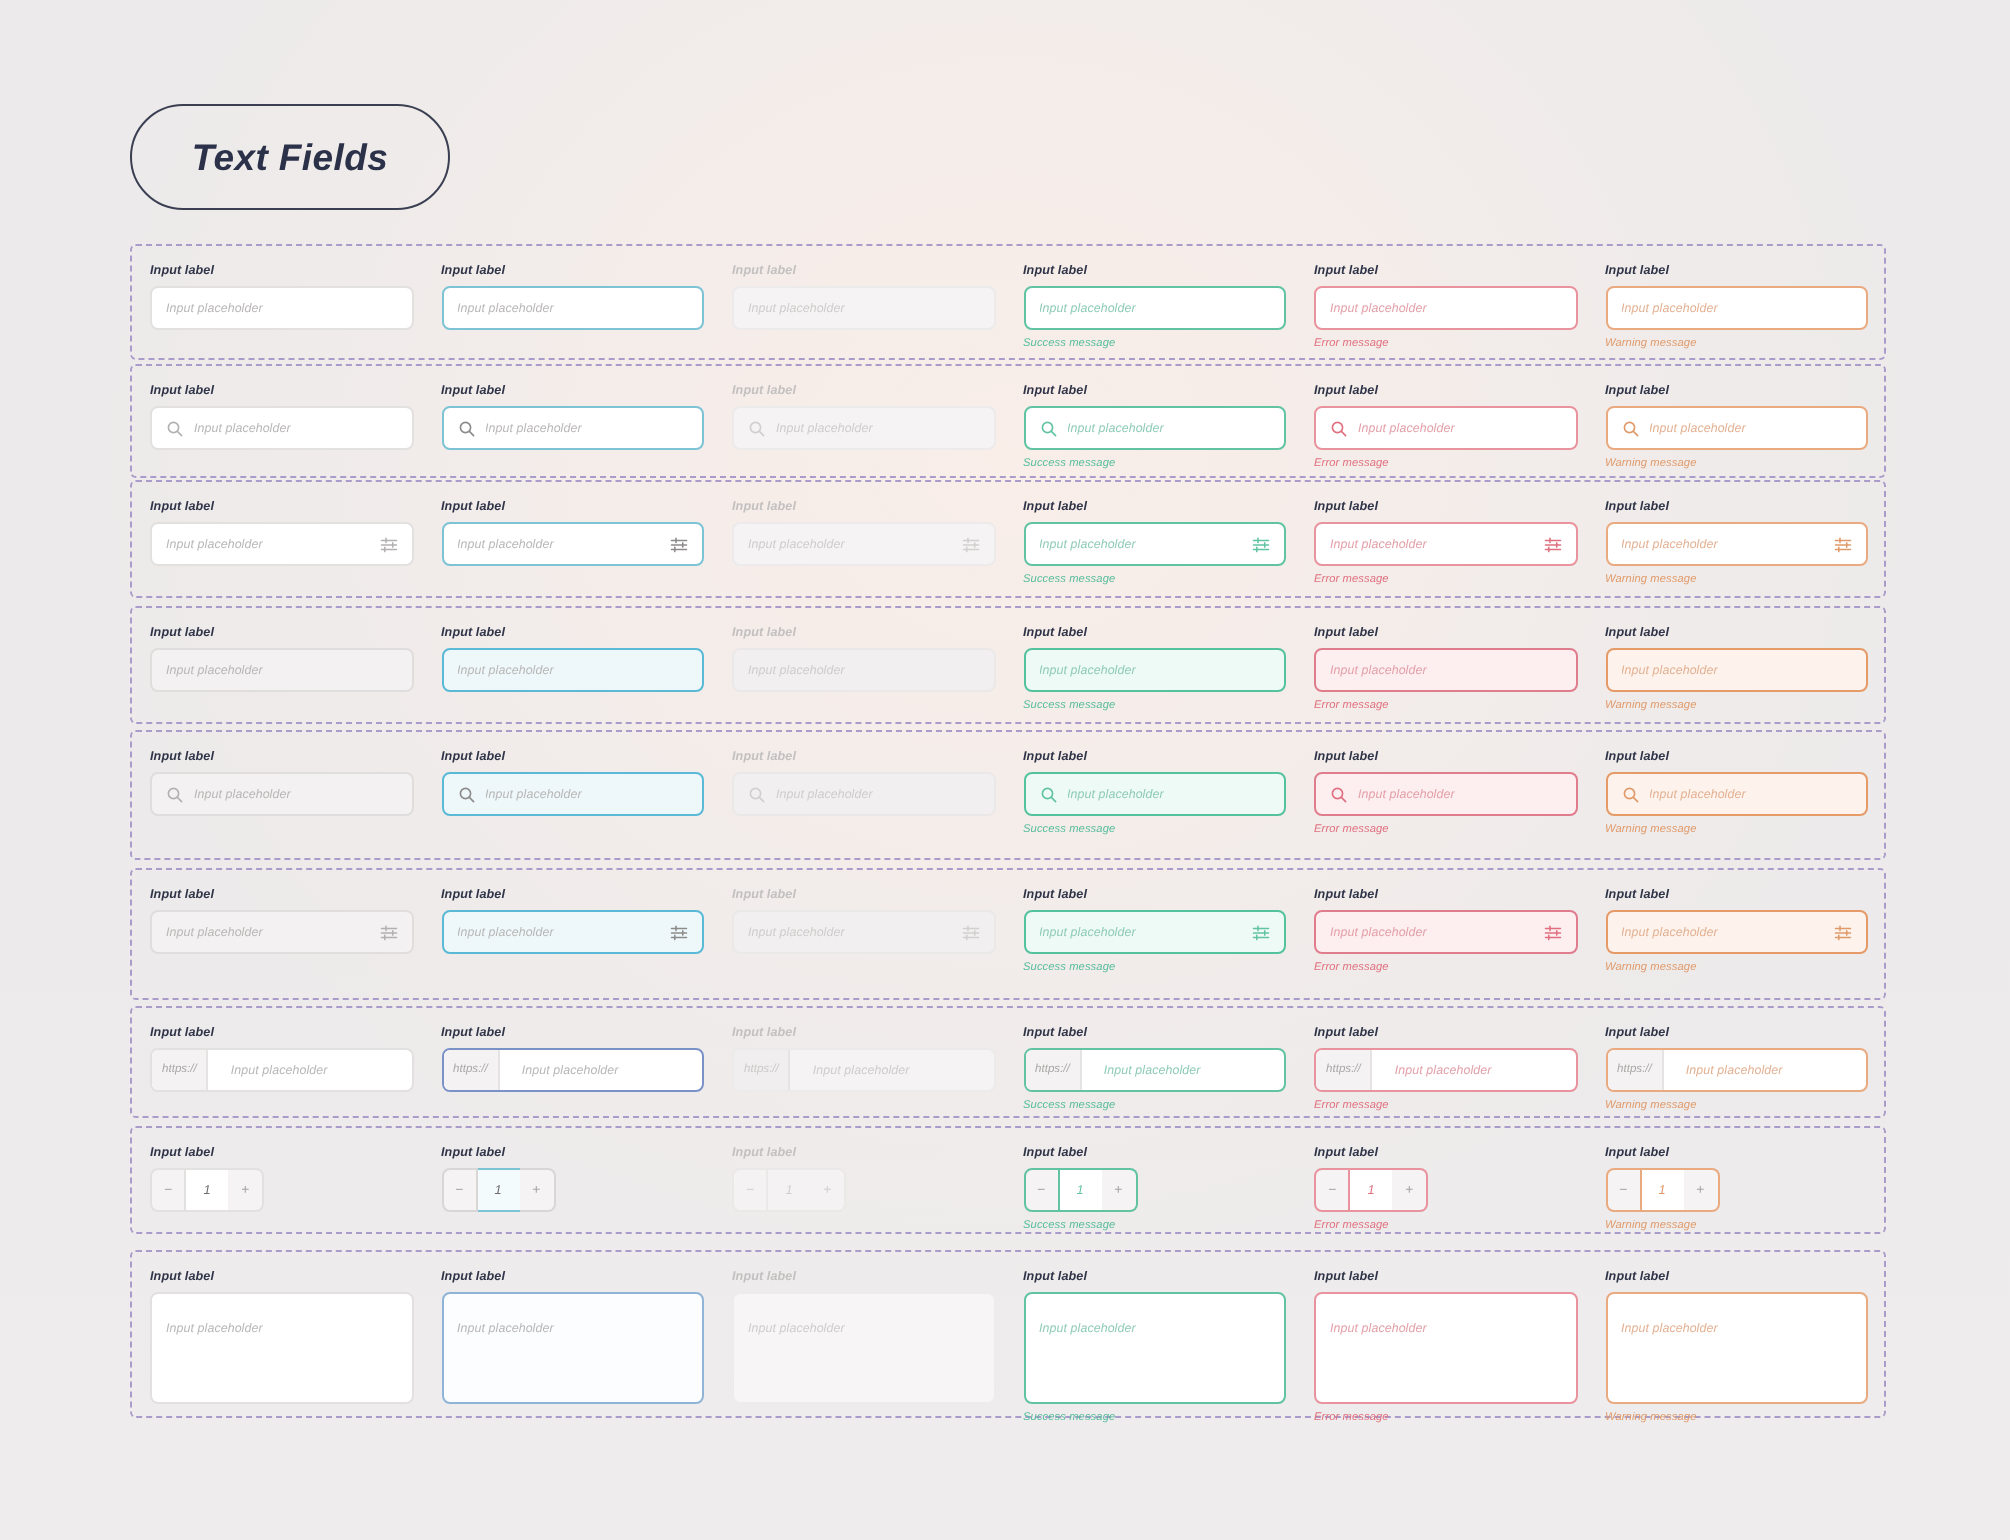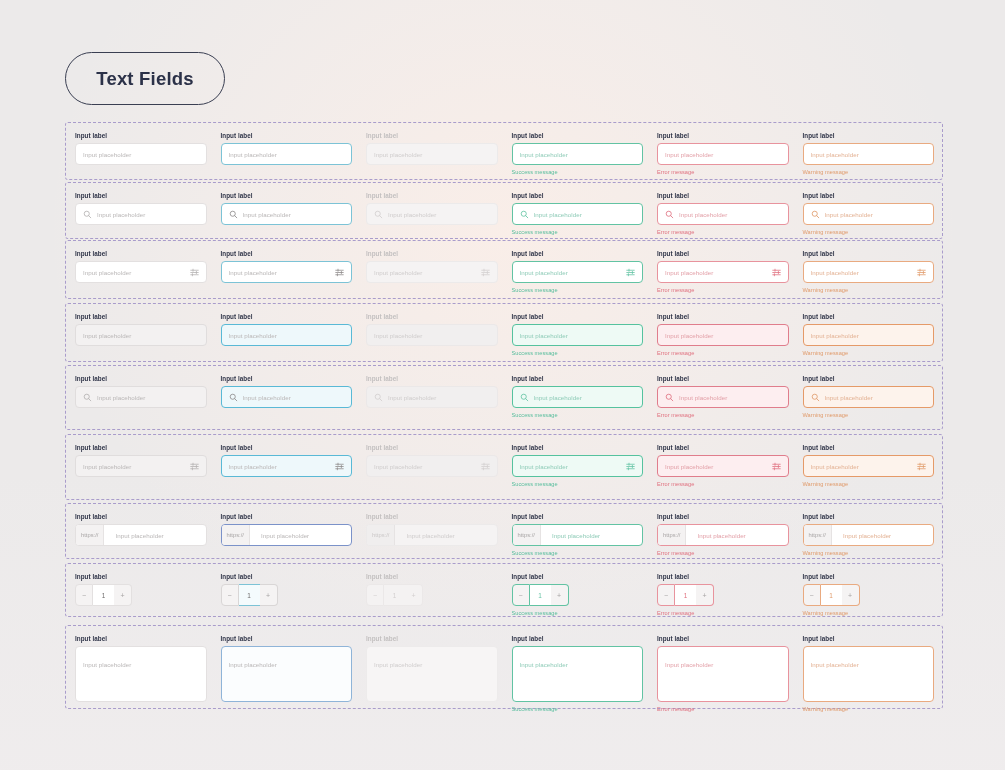--- a/index.html
+++ b/index.html
@@ -25,21 +25,21 @@
     pointer-events: none;
   }
   #bg-glow2 {
     position: absolute;
     left: 0; bottom: 0; right: 0;
     height: 300px;
     background: linear-gradient(to bottom, rgba(236,234,234,0) 0%, rgba(240,237,238,0.8) 100%);
     pointer-events: none;
   }
 
-  #page { position: relative; width: 1005px; height: 770px; }
+  #page { position: relative; width: 1005px; height: 770px; font-style: italic; }
 
   
   #title-pill {
     position: absolute;
     left: 65px; top: 52px;
     width: 160px; height: 53px;
     border: 1.4px solid #3a3f52;
     border-radius: 27px;
     display: flex; align-items: center; justify-content: center;
     background: transparent;

